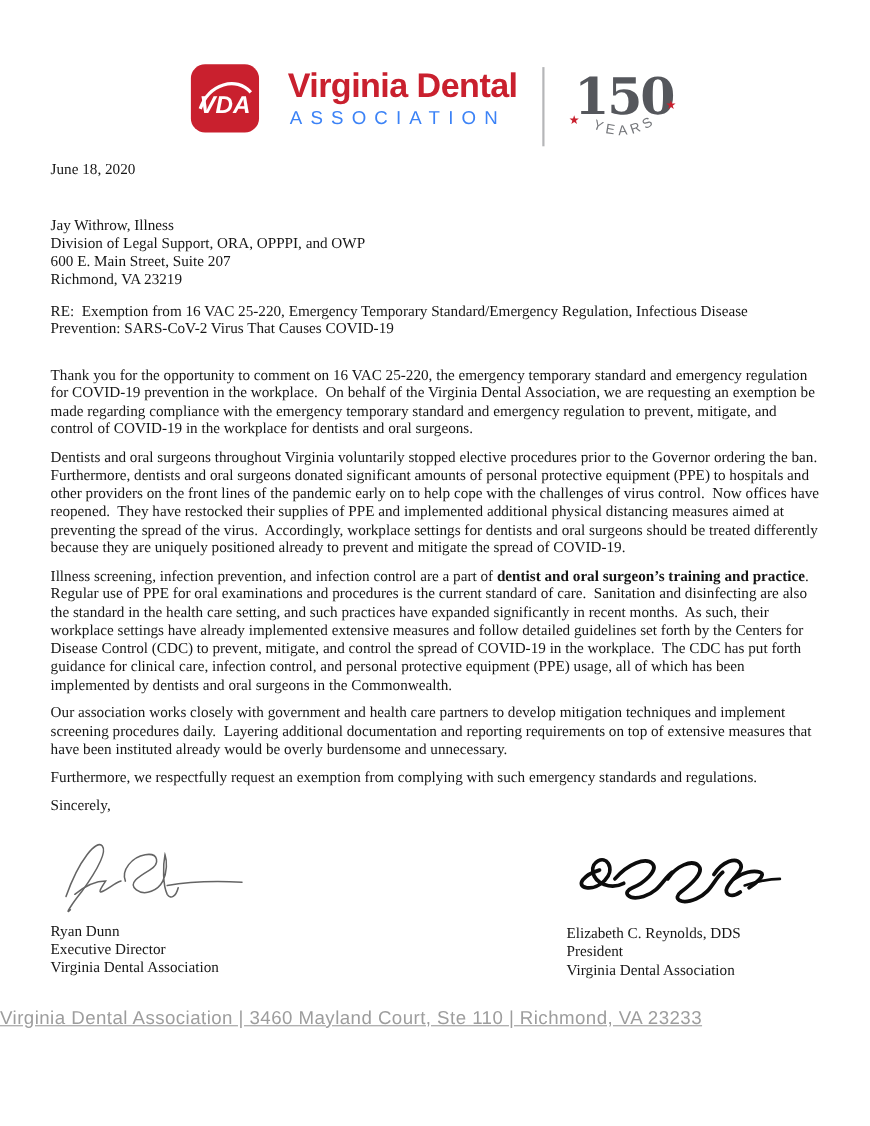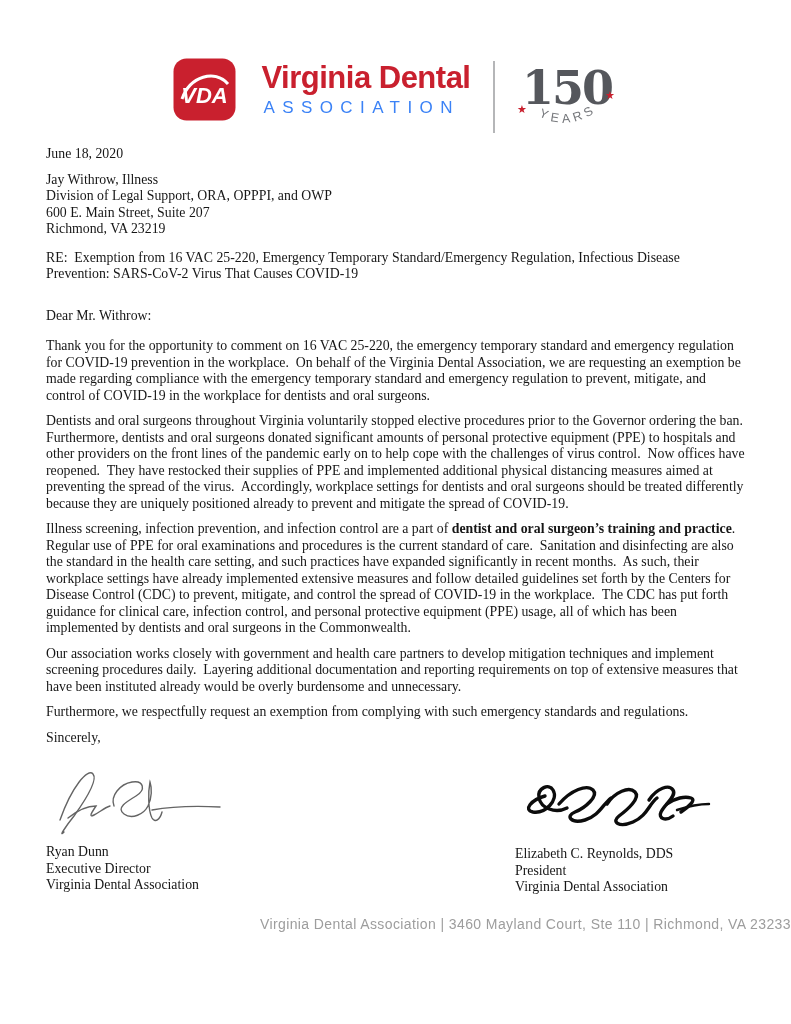--- a/index.html
+++ b/index.html
@@ -17,39 +17,39 @@
   .logo-text{margin-left:26px;font-family:"Liberation Sans", sans-serif;}
   .brand-name{font-size:31px;font-weight:800;letter-spacing:-0.5px;line-height:32px;margin-top:4px;}
   .brand-sub{font-size:17px;letter-spacing:7.4px;color:#3b82f6;margin-top:4px;padding-left:2px;font-weight:400;}
   .logo-divider{width:2px;height:72px;background:#b5b6b8;margin:3px 20px 0 22px;}
   
   .content{
     position:absolute;top:146px;left:46px;width:699px;
     font-size:13.8px;line-height:16.5px;
   }
   .content p, .content div.addr-line, .content .run{white-space:pre-wrap;}
-  .date{margin:0 0 9px 0;}
+  .date{margin:0 0 34px 0;}
   .address{margin:0 0 12px 0;}
   .re{margin:0 0 25px 0;}
   .salutation{margin:0 0 14px 0;}
   .para{margin:0 0 9px 0;}
   .para b{font-weight:700;}
   .closing{margin:5px 0 14px 0;}
   
   .sig-row{display:flex;align-items:center;}
   .sig-left{width:469px;}
   .sig-right{flex:1;}
   .sig-img-left{margin:0 0 2px 2px;display:block;}
   .sig-img-right{margin:10px 0 14px 0;display:block;}
   .sig-name,.sig-title,.sig-org{line-height:16.5px;}
   
   .footer{
-    position:absolute;top:916px;left:0;right:0;text-align:right;
-    font-family:"Liberation Sans", sans-serif;font-size:14px;
-    color:#9d9d9d;letter-spacing:0.4px;
+    position:absolute;top:916px;left:0;right:0;text-align:left;
+    font-family:"Liberation Sans", sans-serif;font-size:17px;
+    color:#9d9d9d;letter-spacing:0.4px;text-decoration:underline;
   }
 </style>
 </head>
 <body>
 
 <div class="page">
 
   <header class="logo-row">
     <svg class="badge" width="63" height="63" viewBox="0 0 63 63">
       <rect x="0.5" y="0.5" width="62" height="62" rx="13" fill="#C9202E"></rect>
@@ -83,21 +83,20 @@
 
     <div class="address">
       <div class="addr-line">Jay Withrow, Illness</div>
       <div class="addr-line">Division of Legal Support, ORA, OPPPI, and OWP</div>
       <div class="addr-line">600 E. Main Street, Suite 207</div>
       <div class="addr-line">Richmond, VA 23219</div>
     </div>
 
     <p class="re">RE:  Exemption from 16 VAC 25-220, Emergency Temporary Standard/Emergency Regulation, Infectious Disease Prevention: SARS-CoV-2 Virus That Causes COVID-19</p>
 
-    <p class="salutation">Dear Mr. Withrow:</p>
 
     <p class="para"><span class="run">Thank you for the opportunity to comment on 16 VAC 25-220, the emergency temporary standard and emergency regulation for COVID-19 prevention in the workplace.  On behalf of the Virginia Dental Association, we are requesting an exemption be made regarding compliance with the emergency temporary standard and emergency regulation to prevent, mitigate, and control of COVID-19 in the workplace for dentists and oral surgeons.</span></p>
 
     <p class="para"><span class="run">Dentists and oral surgeons throughout Virginia voluntarily stopped elective procedures prior to the Governor ordering the ban.  Furthermore, dentists and oral surgeons donated significant amounts of personal protective equipment (PPE) to hospitals and other providers on the front lines of the pandemic early on to help cope with the challenges of virus control.  Now offices have reopened.  They have restocked their supplies of PPE and implemented additional physical distancing measures aimed at preventing the spread of the virus.  Accordingly, workplace settings for dentists and oral surgeons should be treated differently because they are uniquely positioned already to prevent and mitigate the spread of COVID-19.</span></p>
 
     <p class="para"><span class="run">Illness screening, infection prevention, and infection control are a part of </span><b class="run">dentist and oral surgeon’s training and practice</b><span class="run">.  Regular use of PPE for oral examinations and procedures is the current standard of care.  Sanitation and disinfecting are also the standard in the health care setting, and such practices have expanded significantly in recent months.  As such, their workplace settings have already implemented extensive measures and follow detailed guidelines set forth by the Centers for Disease Control (CDC) to prevent, mitigate, and control the spread of COVID-19 in the workplace.  The CDC has put forth guidance for clinical care, infection control, and personal protective equipment (PPE) usage, all of which has been implemented by dentists and oral surgeons in the Commonwealth.</span></p>
 
     <p class="para"><span class="run">Our association works closely with government and health care partners to develop mitigation techniques and implement screening procedures daily.  Layering additional documentation and reporting requirements on top of extensive measures that have been instituted already would be overly burdensome and unnecessary.</span></p>
 
     <p class="para"><span class="run">Furthermore, we respectfully request an exemption from complying with such emergency standards and regulations.</span></p>

